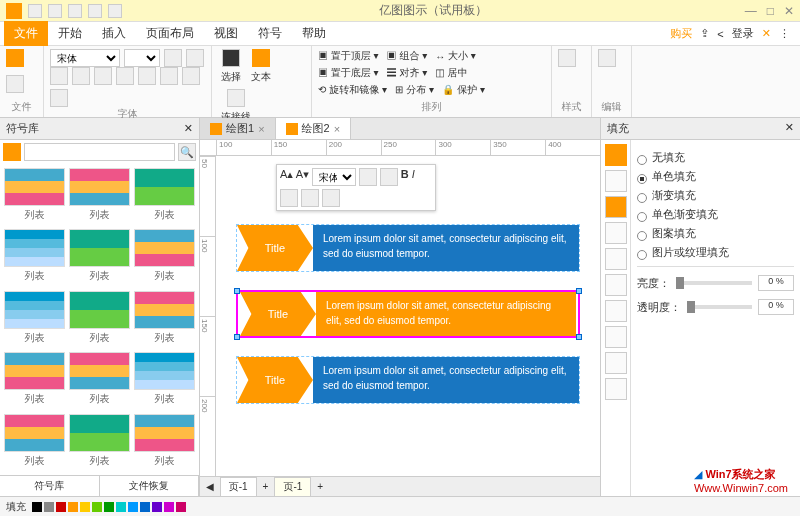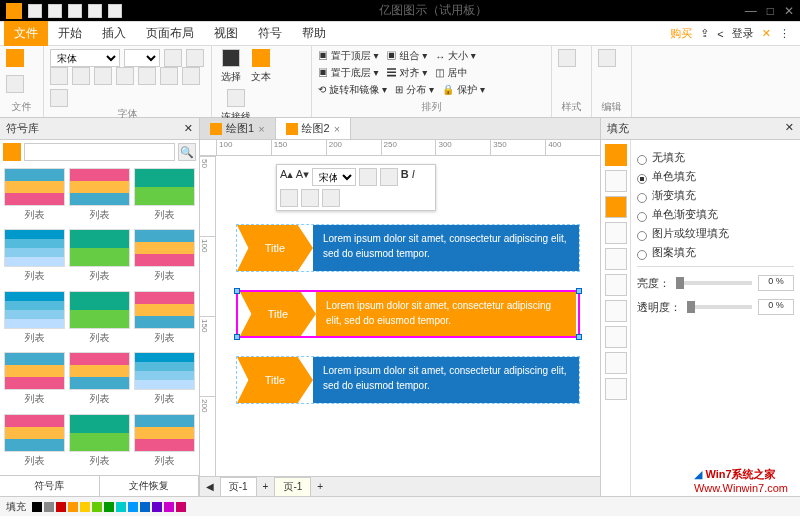--- a/index.html
+++ b/index.html
@@ -1,17 +1,17 @@
 <!DOCTYPE html>
 <html><head>
 <meta charset="utf-8">
 <style>
 *{box-sizing:border-box;margin:0;padding:0;font-family:"Microsoft YaHei",sans-serif}
 body{width:800px;height:520px;background:#fff;font-size:11px;color:#333;overflow:hidden;position:relative}
-.titlebar{height:22px;background:#000000;display:flex;align-items:center;padding:0 6px;border-bottom:1px solid #ddd}
+.titlebar{height:22px;background:#fef9c3;display:flex;align-items:center;padding:0 6px;border-bottom:1px solid #ddd}
 .titlebar .logo{width:16px;height:16px;background:#f90;margin-right:6px}
 .titlebar .qat{display:flex;gap:6px}
 .titlebar .qat span{width:14px;height:14px;display:inline-block}
 .titlebar .title{flex:1;text-align:center;font-size:12px;color:#666}
 .titlebar .winbtns{display:flex;gap:10px;color:#888;font-size:12px}
 .menubar{height:24px;display:flex;align-items:center;padding:0 4px;border-bottom:1px solid #ddd}
 .menubar .tab{padding:4px 10px;font-size:12px;cursor:pointer}
 .menubar .tab.file{background:#f90;color:#fff}
 .menubar .right{margin-left:auto;display:flex;gap:8px;align-items:center;padding-right:6px}
 .menubar .right span{font-size:11px}
@@ -362,25 +362,25 @@
         <div class="radio">
             <span class="r"></span>
             <span>渐变填充</span>
           </div>
         <div class="radio">
             <span class="r"></span>
             <span>单色渐变填充</span>
           </div>
         <div class="radio">
             <span class="r"></span>
+            <span>图案填充</span>
+          </div>
+        <div class="radio">
+            <span class="r"></span>
             <span>图片或纹理填充</span>
-          </div>
-        <div class="radio">
-            <span class="r"></span>
-            <span>图案填充</span>
           </div>
         <hr style="margin:6px 0;border:none;border-top:1px solid #ddd">
         <div class="field">
             <span>亮度：</span>
             <div class="slider">
               <div class="th"></div>
             </div>
             <div class="spin">0 %</div>
           </div>
         <div class="field">

